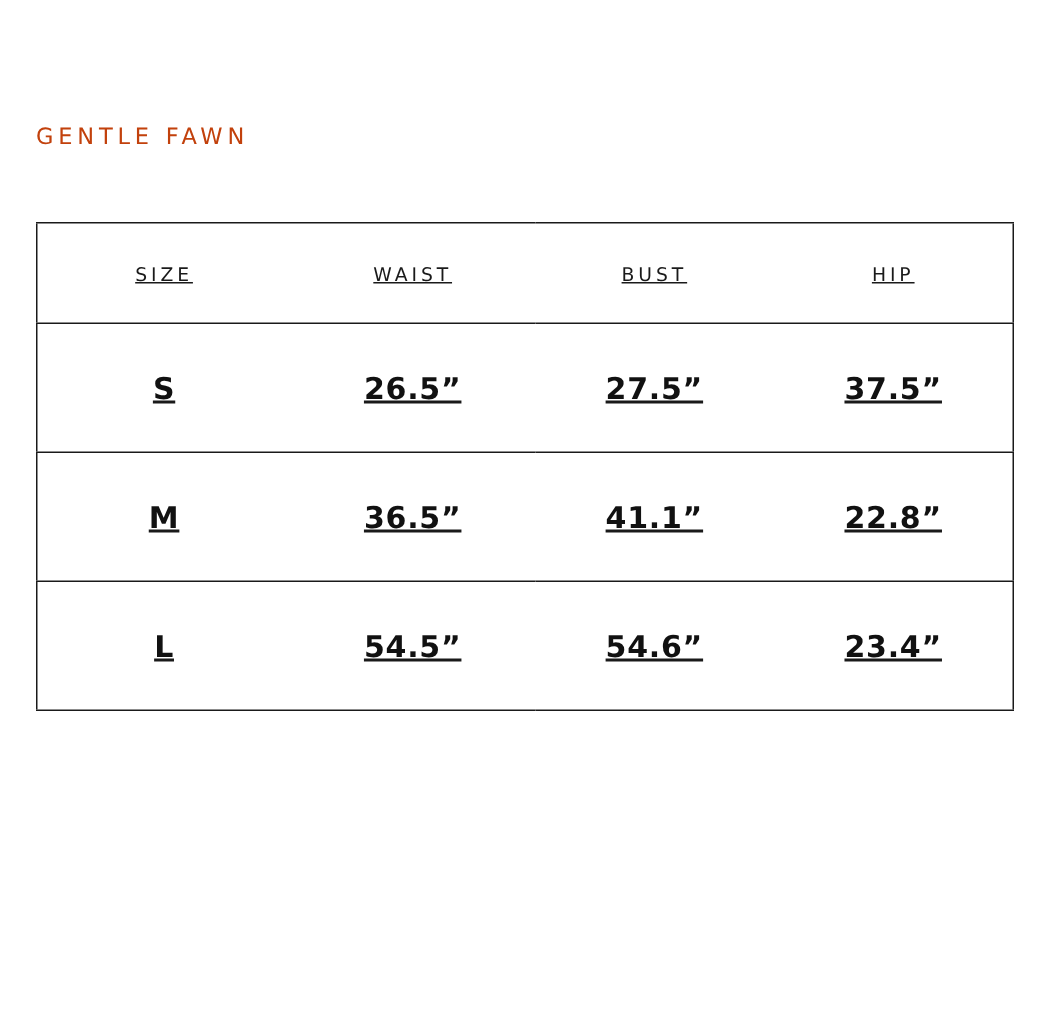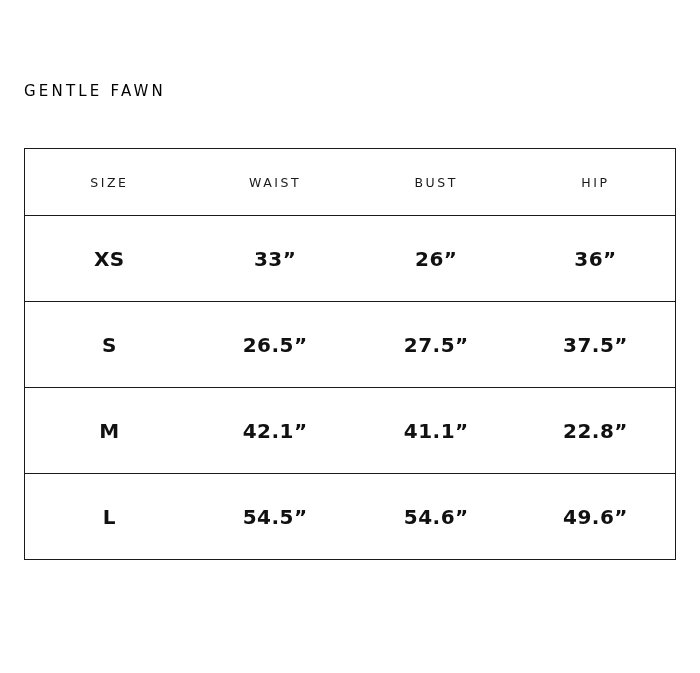--- a/index.html
+++ b/index.html
@@ -16,35 +16,36 @@
     overflow: hidden;
   }
 
   .brand {
     position: absolute;
     left: 24px;
     top: 82px;
     font-size: 15px;
     letter-spacing: 3.2px;
     font-weight: 400;
-    color: #000000;
+    color: #c2410c;
     white-space: nowrap;
   }
 
   .size-table-wrap {
     position: absolute;
     left: 24px;
     top: 148px;
     width: 652px;
   }
 
   table.size-table {
     width: 100%;
     border-collapse: collapse;
     table-layout: fixed;
+    text-decoration: underline;
   }
 
   table.size-table,
   table.size-table td,
   table.size-table th {
     border: 1px solid #1a1a1a;
   }
 
   table.size-table th,
   table.size-table td {
@@ -97,38 +98,32 @@
     <thead>
       <tr>
         <th>SIZE</th>
         <th>WAIST</th>
         <th>BUST</th>
         <th>HIP</th>
       </tr>
     </thead>
     <tbody>
       <tr>
-        <td>XS</td>
-        <td>33”</td>
-        <td>26”</td>
-        <td>36”</td>
-      </tr>
-      <tr>
         <td>S</td>
         <td>26.5”</td>
         <td>27.5”</td>
         <td>37.5”</td>
       </tr>
       <tr>
         <td>M</td>
-        <td>42.1”</td>
+        <td>36.5”</td>
         <td>41.1”</td>
         <td>22.8”</td>
       </tr>
       <tr>
         <td>L</td>
         <td>54.5”</td>
         <td>54.6”</td>
-        <td>49.6”</td>
+        <td>23.4”</td>
       </tr>
     </tbody>
   </table>
 </div>
 
 </body></html>

